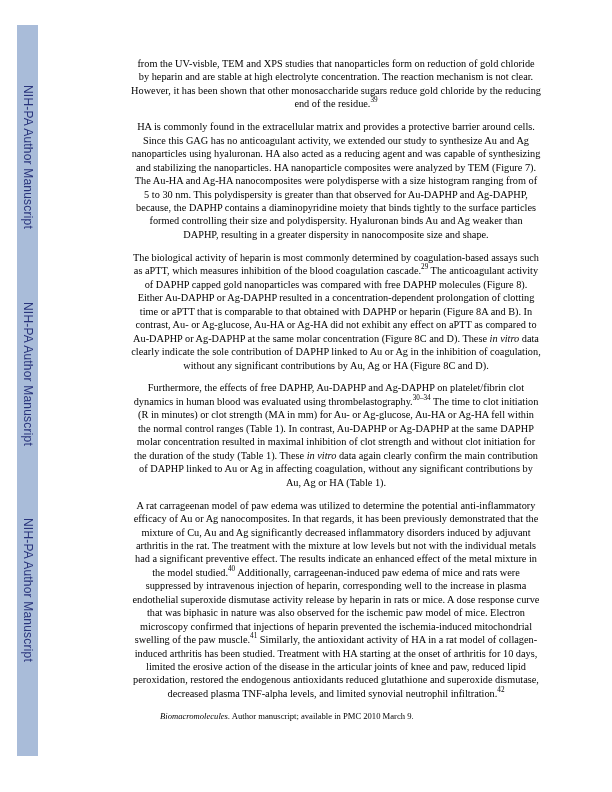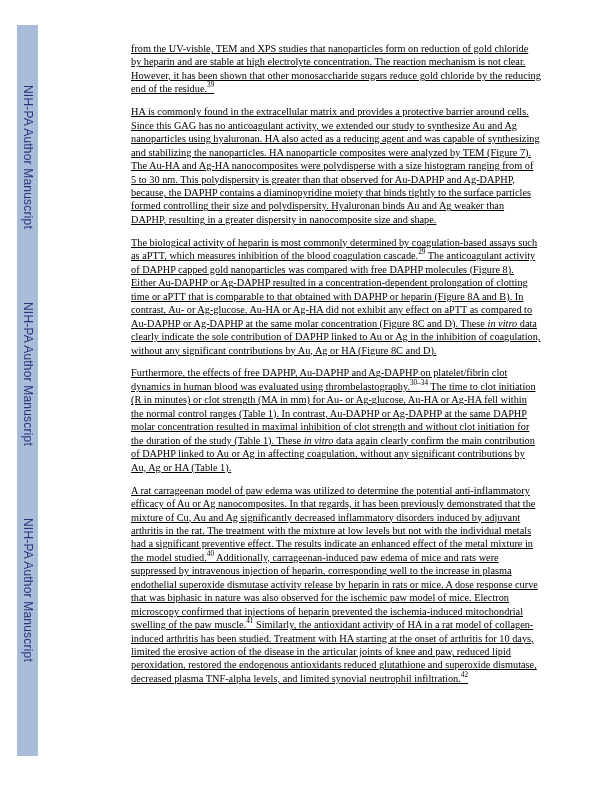--- a/index.html
+++ b/index.html
@@ -37,26 +37,25 @@
     position:absolute;
     top:35px;left:77px;right:71px;
     display:flex;
     justify-content:space-between;
     font-size:9px;
     line-height:11px;
   }
   
   .body{
     position:absolute;
-    left:131px;top:42px;
+    left:131px;top:57px;
     width:410px;
     font-size:10.3px;
     line-height:13.45px;
-    text-align:left;
-    text-decoration:underline;
+    text-align:center;
   }
   .body p{margin:0 0 9.5px 0;}
   sup{
     font-size:7.2px;
     line-height:0;
     position:relative;
     top:-0.5px;
     vertical-align:super;
   }
   
@@ -82,14 +81,15 @@
 
 
   <div class="body">
     <p>from the UV-visble, TEM and XPS studies that nanoparticles form on reduction of gold chloride by heparin and are stable at high electrolyte concentration. The reaction mechanism is not clear. However, it has been shown that other monosaccharide sugars reduce gold chloride by the reducing end of the residue.<sup>39</sup></p>
     <p>HA is commonly found in the extracellular matrix and provides a protective barrier around cells. Since this GAG has no anticoagulant activity, we extended our study to synthesize Au and Ag nanoparticles using hyaluronan. HA also acted as a reducing agent and was capable of synthesizing and stabilizing the nanoparticles. HA nanoparticle composites were analyzed by TEM (Figure 7). The Au-HA and Ag-HA nanocomposites were polydisperse with a size histogram ranging from of 5 to 30 nm. This polydispersity is greater than that observed for Au-DAPHP and Ag-DAPHP, because, the DAPHP contains a diaminopyridine moiety that binds tightly to the surface particles formed controlling their size and polydispersity. Hyaluronan binds Au and Ag weaker than DAPHP, resulting in a greater dispersity in nanocomposite size and shape.</p>
     <p>The biological activity of heparin is most commonly determined by coagulation-based assays such as aPTT, which measures inhibition of the blood coagulation cascade.<sup>29</sup> The anticoagulant activity of DAPHP capped gold nanoparticles was compared with free DAPHP molecules (Figure 8). Either Au-DAPHP or Ag-DAPHP resulted in a concentration-dependent prolongation of clotting time or aPTT that is comparable to that obtained with DAPHP or heparin (Figure 8A and B). In contrast, Au- or Ag-glucose, Au-HA or Ag-HA did not exhibit any effect on aPTT as compared to Au-DAPHP or Ag-DAPHP at the same molar concentration (Figure 8C and D). These <i>in vitro</i> data clearly indicate the sole contribution of DAPHP linked to Au or Ag in the inhibition of coagulation, without any significant contributions by Au, Ag or HA (Figure 8C and D).</p>
     <p>Furthermore, the effects of free DAPHP, Au-DAPHP and Ag-DAPHP on platelet/fibrin clot dynamics in human blood was evaluated using thrombelastography.<sup>30–34</sup> The time to clot initiation (R in minutes) or clot strength (MA in mm) for Au- or Ag-glucose, Au-HA or Ag-HA fell within the normal control ranges (Table 1). In contrast, Au-DAPHP or Ag-DAPHP at the same DAPHP molar concentration resulted in maximal inhibition of clot strength and without clot initiation for the duration of the study (Table 1). These <i>in vitro</i> data again clearly confirm the main contribution of DAPHP linked to Au or Ag in affecting coagulation, without any significant contributions by Au, Ag or HA (Table 1).</p>
     <p>A rat carrageenan model of paw edema was utilized to determine the potential anti-inflammatory efficacy of Au or Ag nanocomposites. In that regards, it has been previously demonstrated that the mixture of Cu, Au and Ag significantly decreased inflammatory disorders induced by adjuvant arthritis in the rat. The treatment with the mixture at low levels but not with the individual metals had a significant preventive effect. The results indicate an enhanced effect of the metal mixture in the model studied.<sup>40</sup> Additionally, carrageenan-induced paw edema of mice and rats were suppressed by intravenous injection of heparin, corresponding well to the increase in plasma endothelial superoxide dismutase activity release by heparin in rats or mice. A dose response curve that was biphasic in nature was also observed for the ischemic paw model of mice. Electron microscopy confirmed that injections of heparin prevented the ischemia-induced mitochondrial swelling of the paw muscle.<sup>41</sup> Similarly, the antioxidant activity of HA in a rat model of collagen-induced arthritis has been studied. Treatment with HA starting at the onset of arthritis for 10 days, limited the erosive action of the disease in the articular joints of knee and paw, reduced lipid peroxidation, restored the endogenous antioxidants reduced glutathione and superoxide dismutase, decreased plasma TNF-alpha levels, and limited synovial neutrophil infiltration.<sup>42</sup></p>
   </div>
 
+  <div class="footer"><i>Biomacromolecules.</i> Author manuscript; available in PMC 2010 March 9.</div>
 
 </div>
 
 </body></html>

